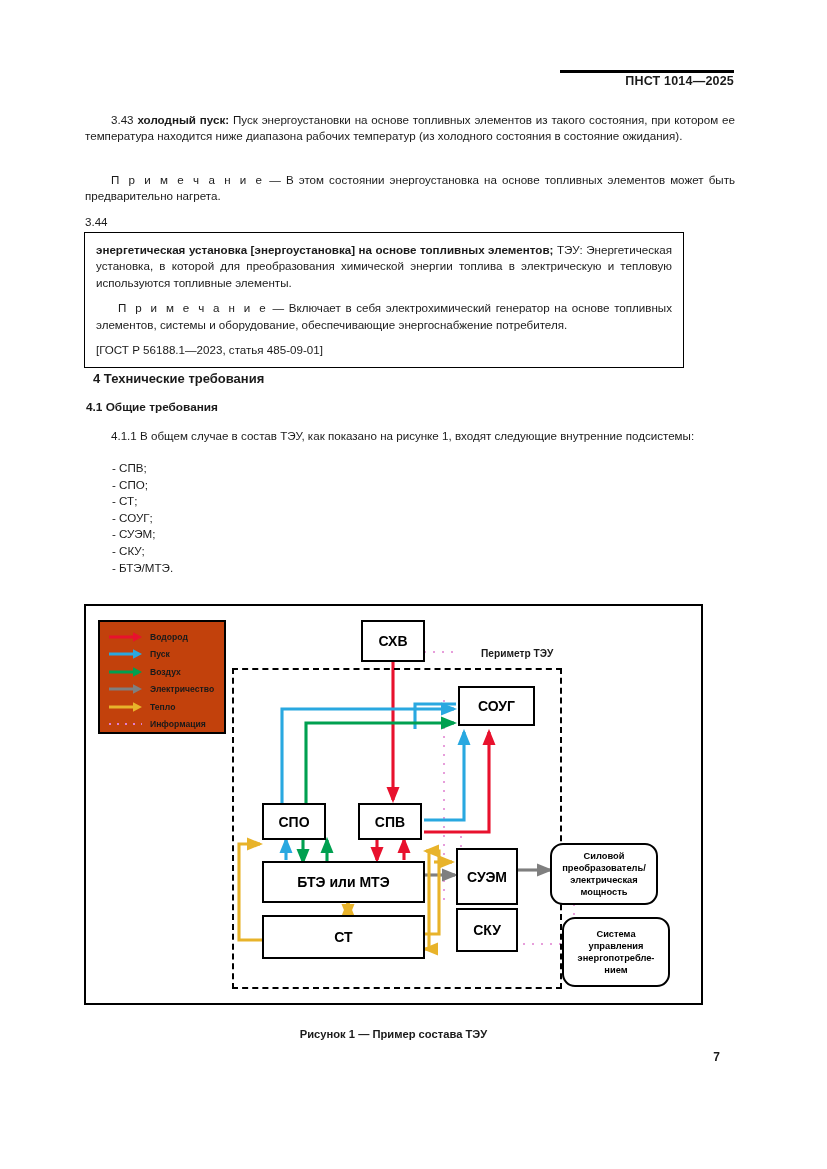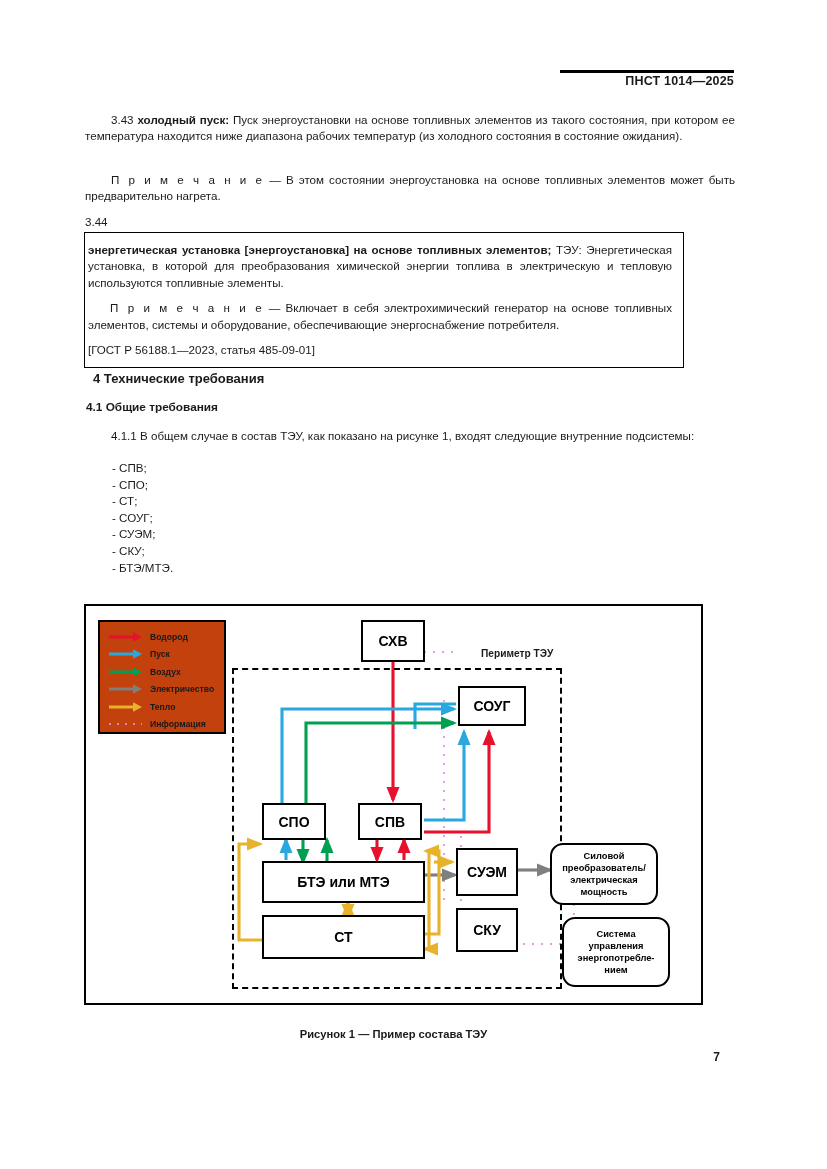--- a/index.html
+++ b/index.html
@@ -28,21 +28,21 @@
   .b { font-weight:bold; }
   .spaced { letter-spacing:2.1px; }
 
   #p343   { left:85px; top:112px; width:650px; text-indent:26px; }
   #note1  { left:85px; top:172px; width:650px; text-indent:26px; }
   #num344 { left:85px; top:214px; width:120px; }
 
   .defbox {
     position:absolute; left:84px; top:232px; width:600px;
     border:1.3px solid #000; box-sizing:border-box;
-    padding:9px 11px 9px 3px;
+    padding:9px 11px 9px 11px;
   }
   .defbox p { margin:0; font-size:11.6px; line-height:16.4px; text-align:justify; }
   .defbox p + p { margin-top:9px; }
   .defbox .ind { text-indent:22px; }
 
   #h4   { position:absolute; left:93px; top:371px; font-size:13px; font-weight:bold; }
   #h41  { position:absolute; left:86px; top:400px; font-size:11.8px; font-weight:bold; }
   #p411 { left:85px; top:428px; width:650px; text-indent:26px; }
   .bullets { position:absolute; left:112px; top:460px; font-size:11.6px; line-height:16.6px; }
   .bullets div { white-space:nowrap; }
@@ -260,31 +260,31 @@
           <svg width="40" height="14" viewBox="0 0 40 14">
             <path d="M3,7 L36,7" stroke="#e07fd0" stroke-width="2" stroke-dasharray="2 6"></path>
           </svg>
         </span>
         <span class="lab">Информация</span>
       </div>
     </div>
 
     <div class="node" style="left:277px; top:16px; width:64px; height:42px;">СХВ</div>
 
-    <div class="node" style="left:374px; top:82px; width:68px; height:40px;">СОУГ</div>
+    <div class="node" style="left:374px; top:82px; width:77px; height:40px;">СОУГ</div>
 
     <div class="node" style="left:178px; top:199px; width:64px; height:37px;">СПО</div>
 
     <div class="node" style="left:274px; top:199px; width:64px; height:37px;">СПВ</div>
 
     <div class="node" style="left:178px; top:257px; width:163px; height:42px;">БТЭ или МТЭ</div>
 
     <div class="node" style="left:178px; top:311px; width:163px; height:44px;">СТ</div>
 
-    <div class="node" style="left:372px; top:244px; width:62px; height:48px;">СУЭМ</div>
+    <div class="node" style="left:372px; top:244px; width:62px; height:57px;">СУЭМ</div>
 
     <div class="node" style="left:372px; top:304px; width:62px; height:44px;">СКУ</div>
 
     <div class="node round" style="left:466px; top:239px; width:108px; height:62px; padding:0 5px;">Силовой преобразователь/ электрическая мощность</div>
 
     <div class="node round" style="left:478px; top:313px; width:108px; height:70px; padding:0 5px;">Система управления энергопотребле- нием</div>
   </div>
 
   <div class="figcap">Рисунок 1 — Пример состава ТЭУ</div>
   <div class="pageno">7</div>

